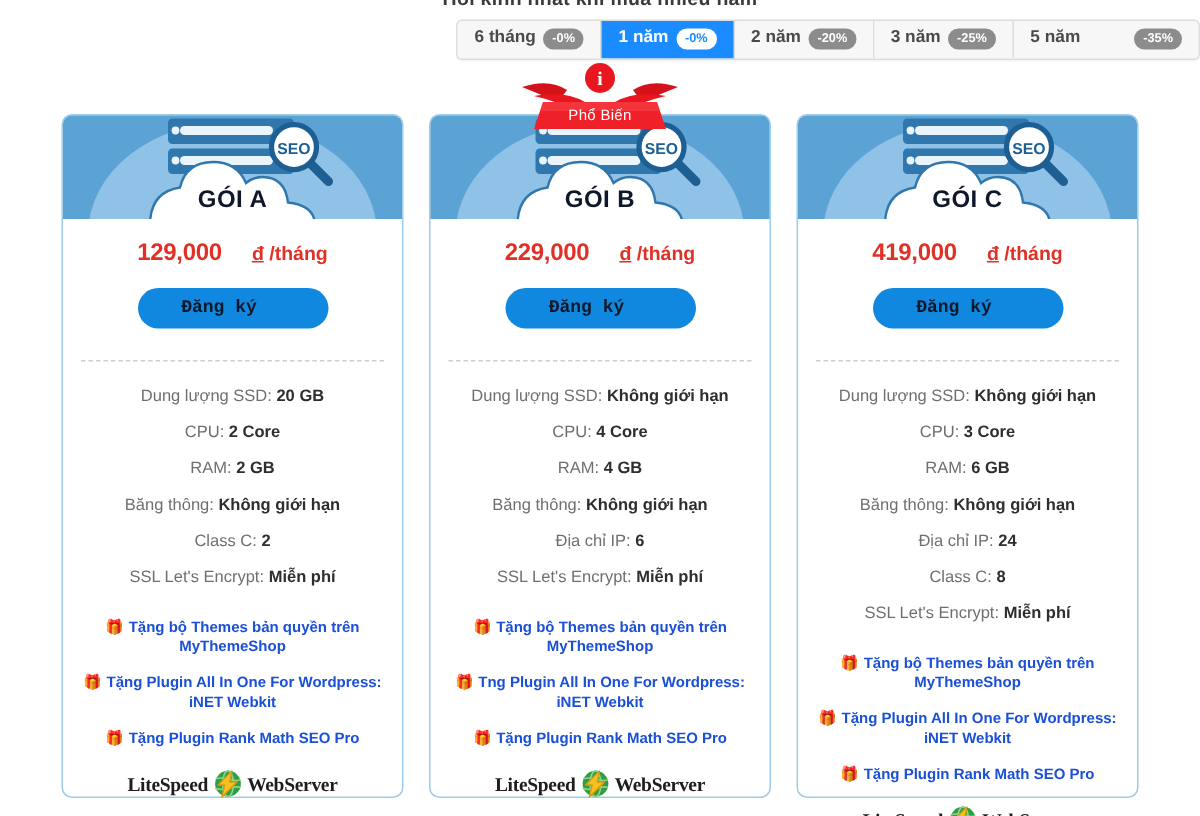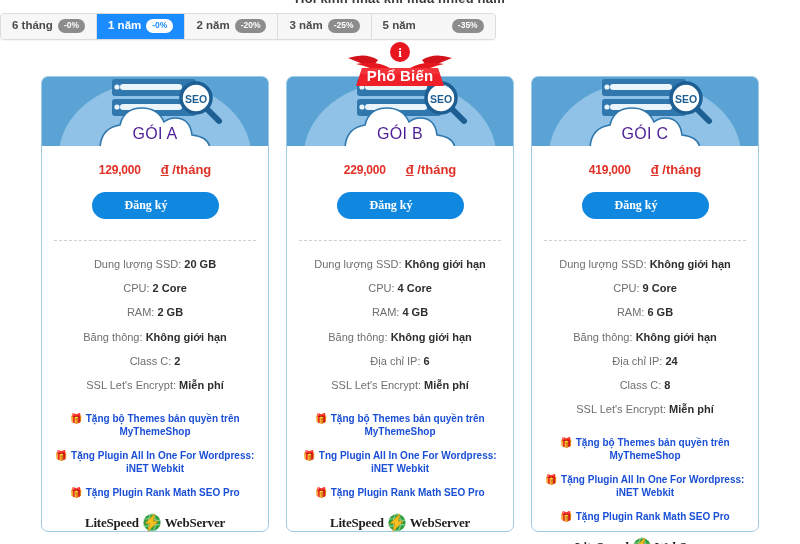--- a/index.html
+++ b/index.html
@@ -26,21 +26,21 @@
     font-weight: bold;
     color: #3a3a3a;
     letter-spacing: .2px;
     white-space: nowrap;
   }
 
   
   .tabs-wrap {
     position: absolute;
     top: 13px; left: 0; width: 800px;
-    display: flex; justify-content: flex-start;
+    display: flex; justify-content: flex-end;
   }
   .tabs {
     display: flex;
     border: 1px solid #dcdcdc;
     border-radius: 4px;
     background: #f7f7f7;
     overflow: hidden;
     box-shadow: 0 1px 1px rgba(0,0,0,.04);
   }
   .tab {
@@ -93,22 +93,22 @@
     top: -37px; left: 50%;
     transform: translateX(-50%);
     width: 120px; height: 48px;
     pointer-events: none;
     z-index: 6;
   }
   .ribbon-label {
     position: absolute;
     bottom: 0; left: 50%;
     transform: translateX(-50%);
-    font-size: 15px;
-    font-weight: bold;
+    font-size: 10px;
+    font-weight: normal;
     color: #ffffff;
     letter-spacing: .2px;
     line-height: 1;
     padding-bottom: 5px;
     width: 100%;
     text-align: center;
   }
 
   
   .card-head {
@@ -118,59 +118,59 @@
     border-radius: 6px 6px 0 0;
     background: #5ba4d4;
   }
   .card-head svg { display: block; }
   .pkg-name {
     position: absolute;
     left: 0; right: 0;
     bottom: 3px;
     text-align: center;
     font-size: 16px;
-    font-weight: normal;
-    color: #4c1d95;
+    font-weight: bold;
+    color: #0f172a;
     letter-spacing: .3px;
     z-index: 3;
   }
 
   
   .price-row {
     margin-top: 15px;
     text-align: center;
     color: #e03127;
     line-height: 1;
   }
   .price-amount {
-    font-size: 12px;
+    font-size: 16px;
     font-weight: bold;
     letter-spacing: -.2px;
     margin-top: 27px;
   }
   .price-unit {
     font-size: 13px;
     font-weight: bold;
     margin-left: 20px;
   }
   .price-unit .dong { text-decoration: underline; }
 
   
   .cta-wrap { text-align: center; margin-top: 15px; }
   .cta {
     display: inline-block;
     width: 127px;
     padding: 7px 18px 8px 0;
     border: none;
     border-radius: 17px;
     background: #1188e0;
-    color: #ffffff;
+    color: #0f172a;
     font-size: 12px;
     font-weight: bold;
-    font-family: Liberation Serif, serif;
+    font-family: Liberation Mono, monospace;
     cursor: pointer;
     line-height: 1;
   }
 
   
   .divider {
     margin: 21px 12px 0 12px;
     border-top: 1px dashed #cfcfcf;
   }
 
@@ -424,21 +424,21 @@
     </div>
         <div class="price-row">
       <span class="price-amount">419,000</span><span class="price-unit"><span class="dong">đ</span> <span>/tháng</span></span>
     </div>
         <div class="cta-wrap">
       <button class="cta">Đăng ký</button>
     </div>
         <div class="divider"></div>
         <ul class="specs">
           <li><span>Dung lượng SSD:</span> <b>Không giới hạn</b></li>
-          <li><span>CPU:</span> <b>9 Core</b></li>
+          <li><span>CPU:</span> <b>3 Core</b></li>
           <li><span>RAM:</span> <b>6 GB</b></li>
           <li><span>Băng thông:</span> <b>Không giới hạn</b></li>
           <li><span>Địa chỉ IP:</span> <b>24</b></li>
           <li><span>Class C:</span> <b>8</b></li>
           <li><span>SSL Let's Encrypt:</span> <b>Miễn phí</b></li>
         </ul>
         <ul class="bonus">
           <li><span class="gift">🎁</span><span>Tặng bộ Themes bản quyền trên MyThemeShop</span></li>
           <li><span class="gift">🎁</span><span>Tặng Plugin All In One For Wordpress: iNET Webkit</span></li>
           <li><span class="gift">🎁</span><span>Tặng Plugin Rank Math SEO Pro</span></li>

